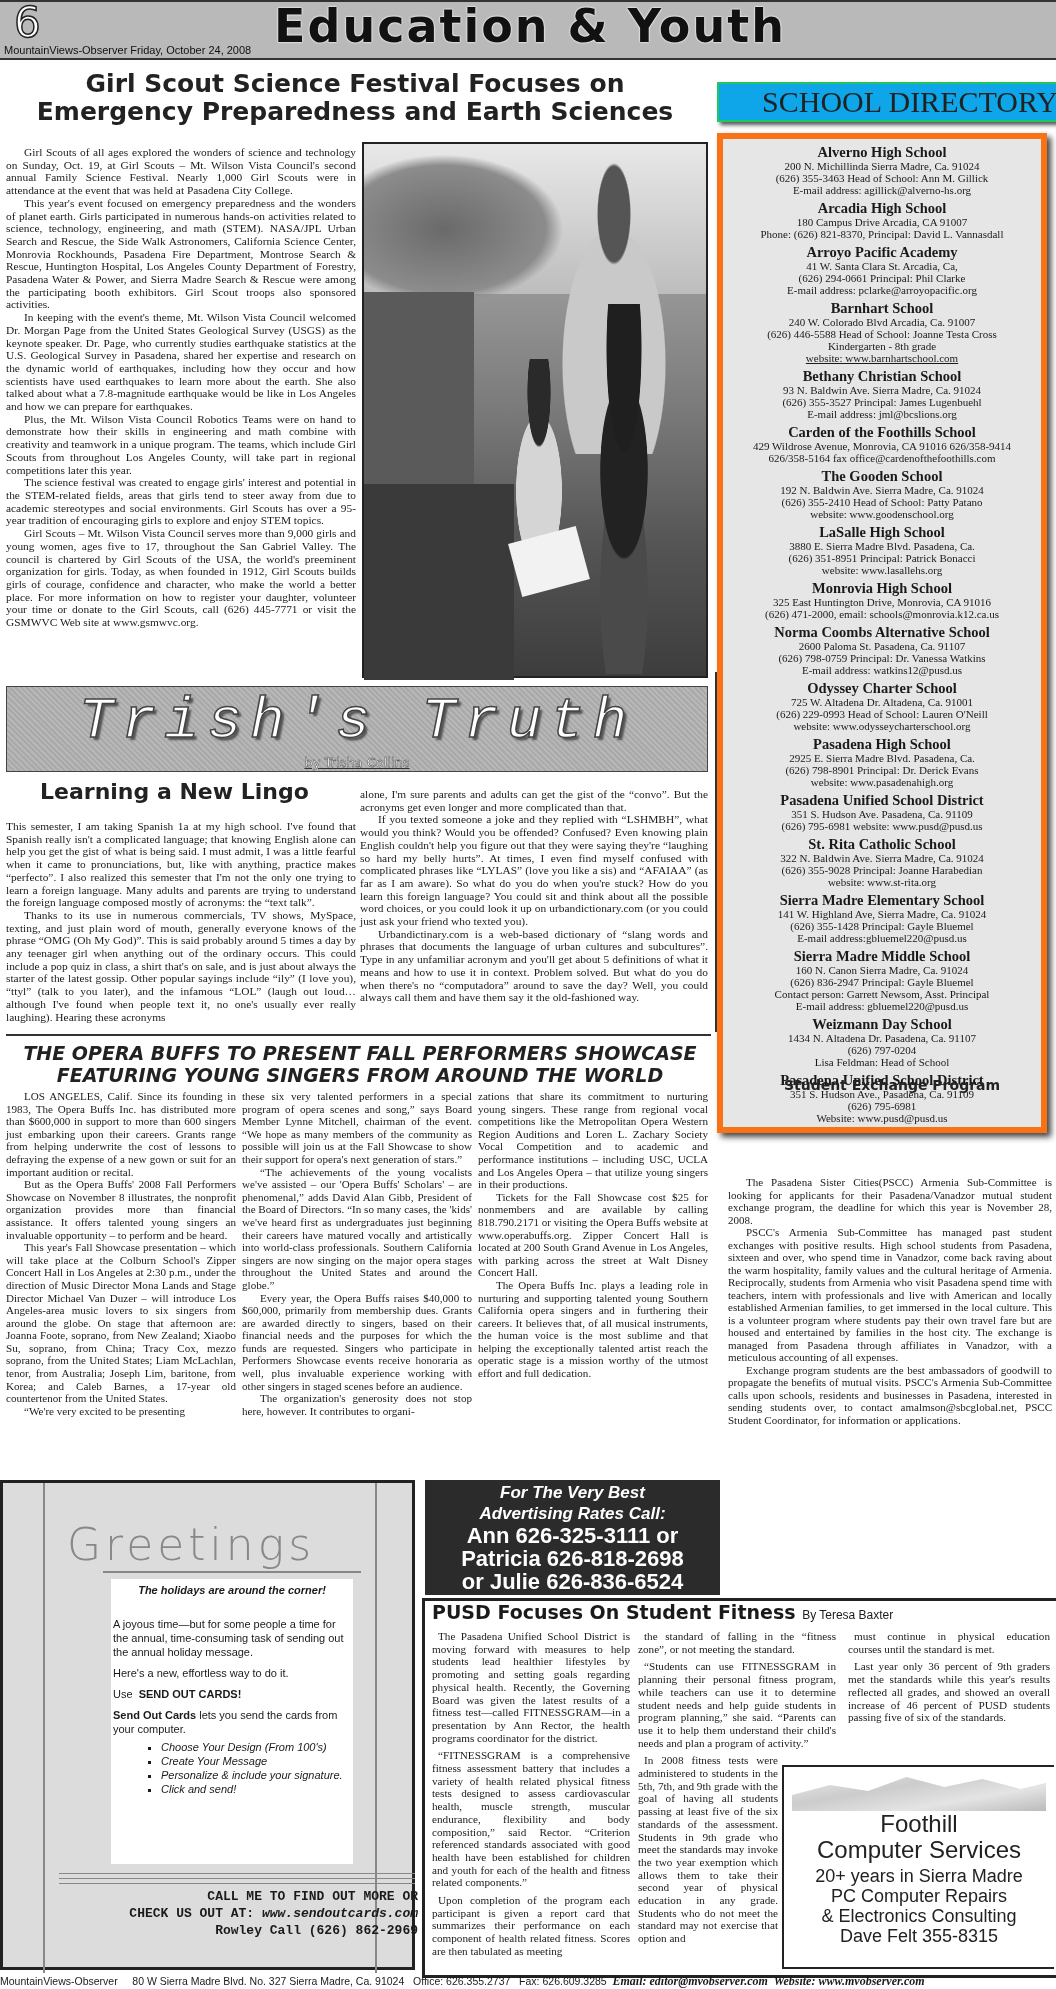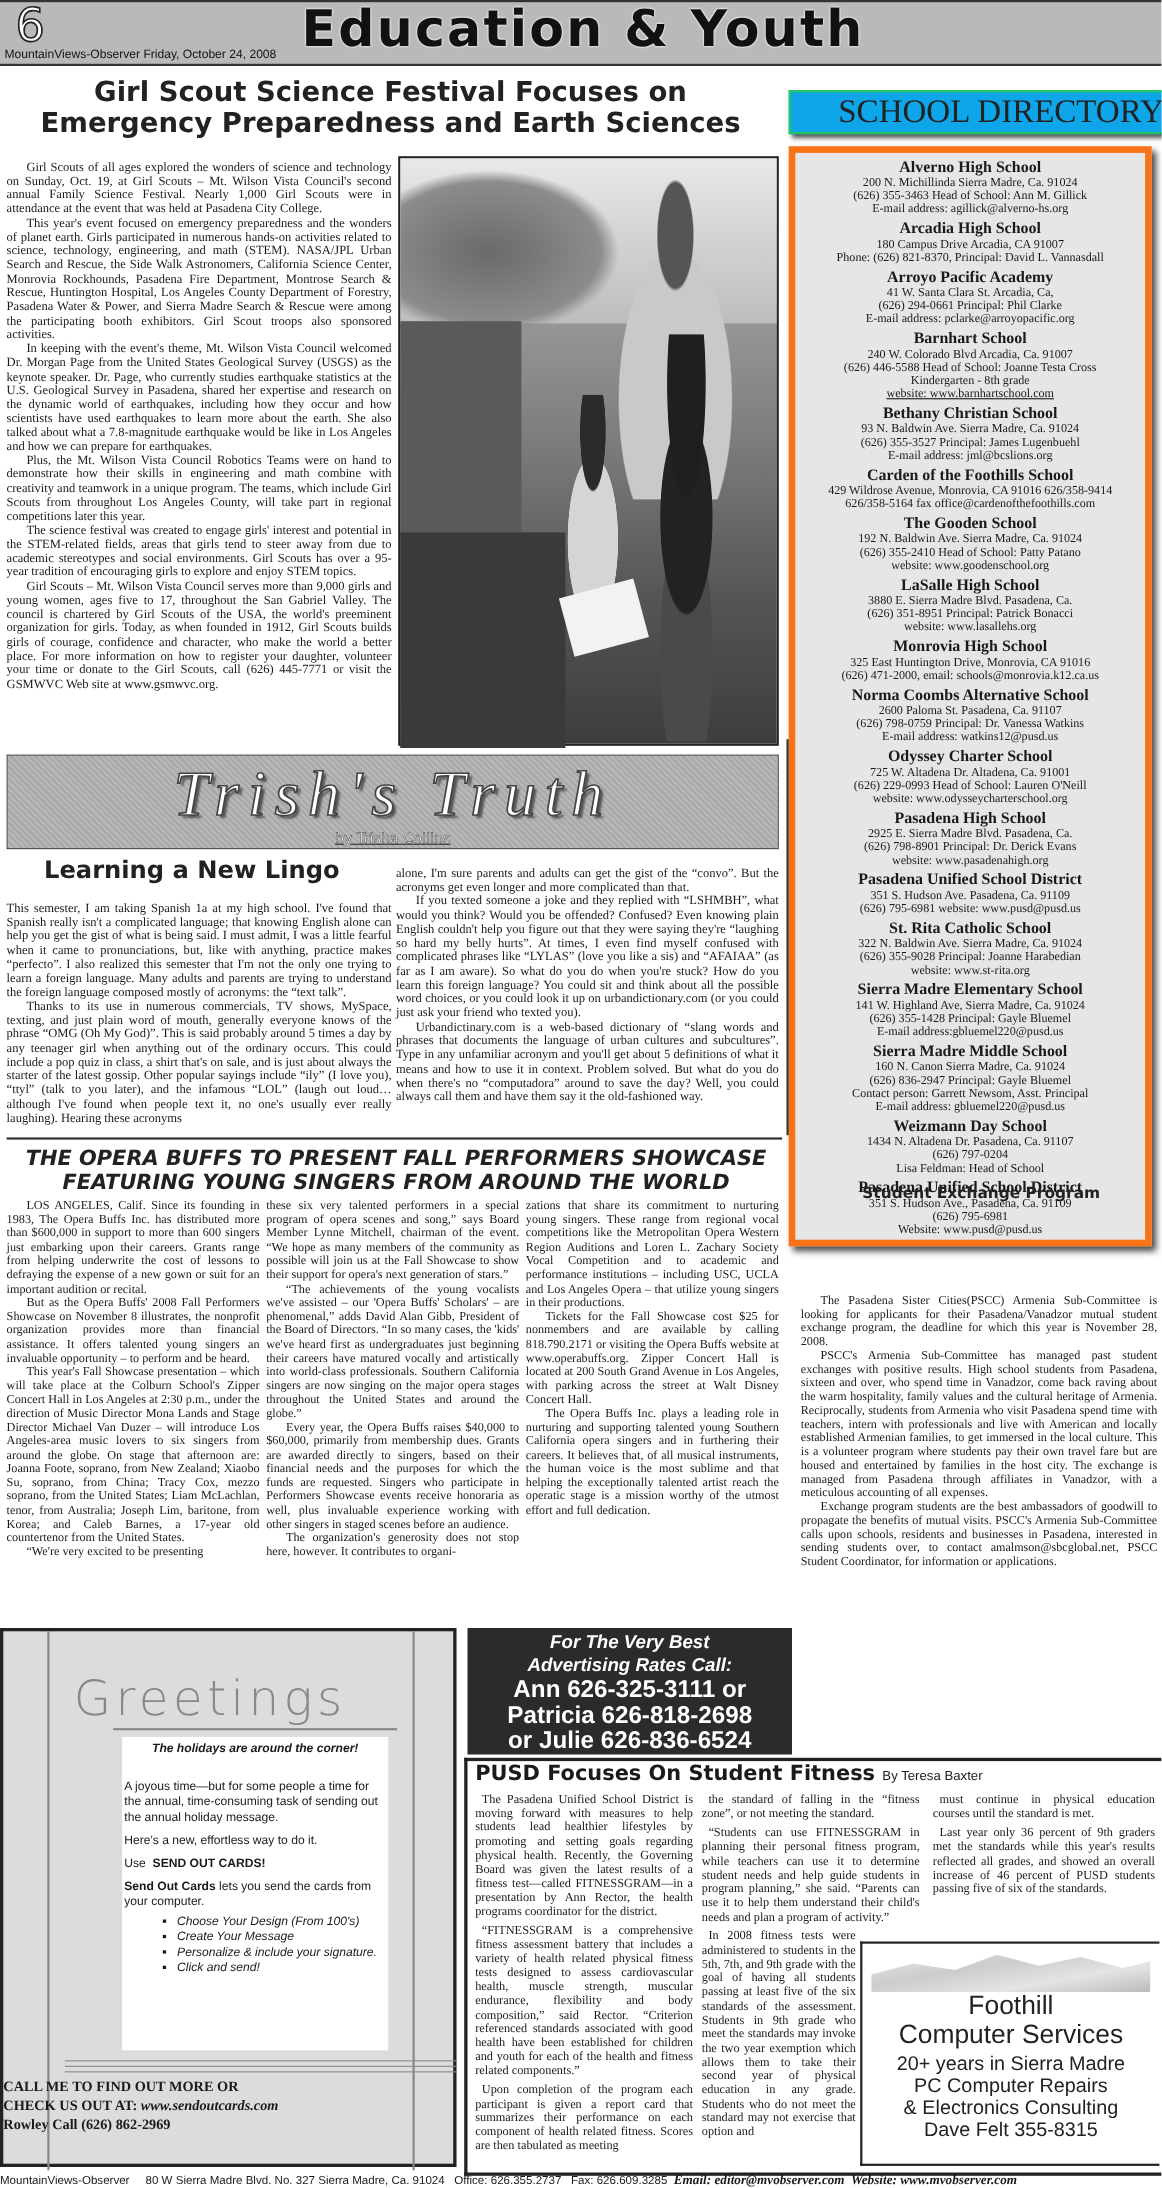--- a/index.html
+++ b/index.html
@@ -21,40 +21,40 @@
   #gs-body{left:6px;top:146px;width:350px}
   #gs-photo{left:362px;top:142px;width:346px;height:536px;border:2px solid #222;background:linear-gradient(180deg,#d0d0d0 0%,#9a9a9a 25%,#7a7a7a 50%,#555 75%,#3d3d3d 100%)}
   .ph{position:absolute}
   
   #dir-box{left:717px;top:133px;width:330px;height:1000px;background:#e6e6e6;border:6px solid #f97316;box-shadow:4px 4px 6px #444}
   .school{text-align:center;font-family:"Liberation Serif",serif;margin-bottom:5px}
   .school .nm{font-weight:bold;font-size:14.5px;line-height:15px}
   .school .ln{font-size:11px;line-height:12px}
   
   #trish-banner{left:6px;top:686px;width:702px;height:86px;background:repeating-linear-gradient(45deg,#a9a9a9 0 2px,#b7b7b7 2px 4px);border:1px solid #444}
-  #trish-title{left:0;top:0;width:100%;text-align:center;font-family:Liberation Serif, serif;font-style:italic;font-size:58px;color:#fff;-webkit-text-stroke:1.5px #444;letter-spacing:8px;line-height:70px;text-shadow:3px 3px 2px #555}
+  #trish-title{left:0;top:0;width:100%;text-align:center;font-family:Liberation Mono, monospace;font-style:italic;font-size:58px;color:#fff;-webkit-text-stroke:1.5px #444;letter-spacing:8px;line-height:70px;text-shadow:3px 3px 2px #555}
   #trish-byline{left:0;top:68px;width:100%;text-align:center;font-family:"DejaVu Sans",sans-serif;font-size:13px;color:#fff;-webkit-text-stroke:.4px #333;text-decoration:underline}
   #lingo-headline{left:40px;top:780px;width:280px;font-size:22px;text-align:left}
   #lingo-col1{left:6px;top:820px;width:350px}
   #lingo-col2{left:360px;top:788px;width:348px}
   #lingo-rule{left:715px;top:672px;width:2px;height:360px;background:#333}
   #rule1{left:6px;top:1034px;width:705px;height:2px;background:#333}
   
   #opera-headline{left:0;top:1042px;width:720px;font-style:italic;font-size:19px;line-height:22px}
   .ocol{top:1090px;width:230px;font-size:11.1px;line-height:12.6px}
   #opera-c1{left:6px}#opera-c2{left:242px}#opera-c3{left:478px}
   
   #se-headline{left:728px;top:1078px;width:328px;font-size:14px;text-align:center}
   #se-body{left:728px;top:1176px;width:324px;font-size:11px;line-height:12.5px}
   
   #greet-ad{left:0;top:1480px;width:415px;height:490px;background:#dcdcdc;border:3px solid #222}
   #greet-title{left:64px;top:36px;font-family:"DejaVu Sans",sans-serif;font-size:44px;color:#888;letter-spacing:4px;font-weight:300}
   #greet-inner{left:108px;top:96px;width:242px;height:20px;background:#fff;font-family:"Liberation Sans",sans-serif;font-size:11px;line-height:14px;padding:4px 2px}
   .gline{position:absolute;background:#888}
-  #greet-cta{left:0;top:405px;width:415px;text-align:left;font-family:Liberation Serif, serif;font-weight:bold;font-size:13px;line-height:17px}
+  #greet-cta{left:0;top:405px;width:415px;text-align:right;font-family:Liberation Mono, monospace;font-weight:bold;font-size:13px;line-height:17px}
   
   #rates-ad{left:425px;top:1480px;width:295px;height:115px;background:#2b2b2b;color:#fff;text-align:center;font-family:"Liberation Sans",sans-serif;font-weight:bold;padding-top:2px}
   #rates-ad .a{font-style:italic;font-size:17px;line-height:21px}
   #rates-ad .b{font-size:22px;line-height:23px}
   
   #pusd-box{left:422px;top:1598px;width:634px;height:380px;border:3px solid #222;border-right:none}
   #pusd-headline{left:432px;top:1601px;font-family:"DejaVu Sans",sans-serif;font-weight:bold;font-size:19px}
   #pusd-byline{font-weight:normal;font-family:"Liberation Sans",sans-serif;font-size:12px}
   .pcol{top:1630px;width:198px;font-size:11.2px;line-height:12.7px}
   #pusd-c1{left:432px}#pusd-c2{left:638px}#pusd-c3{left:848px;width:202px}

